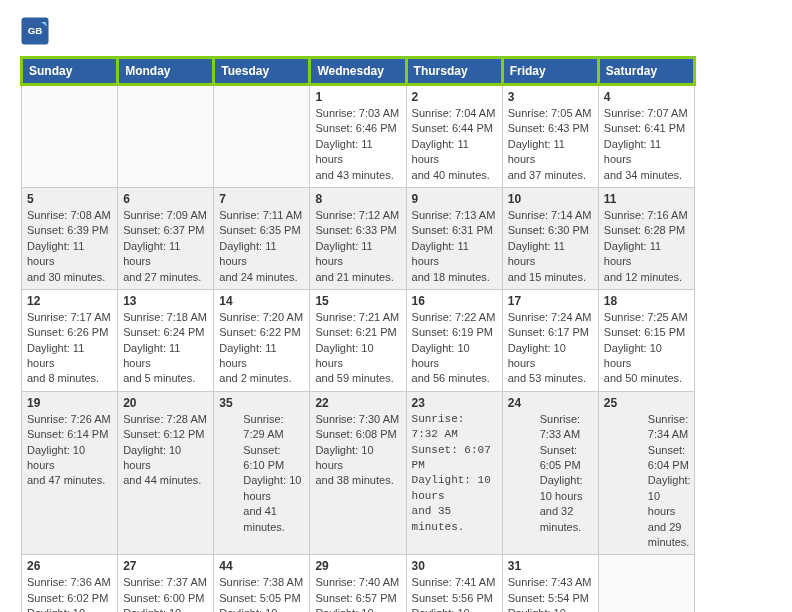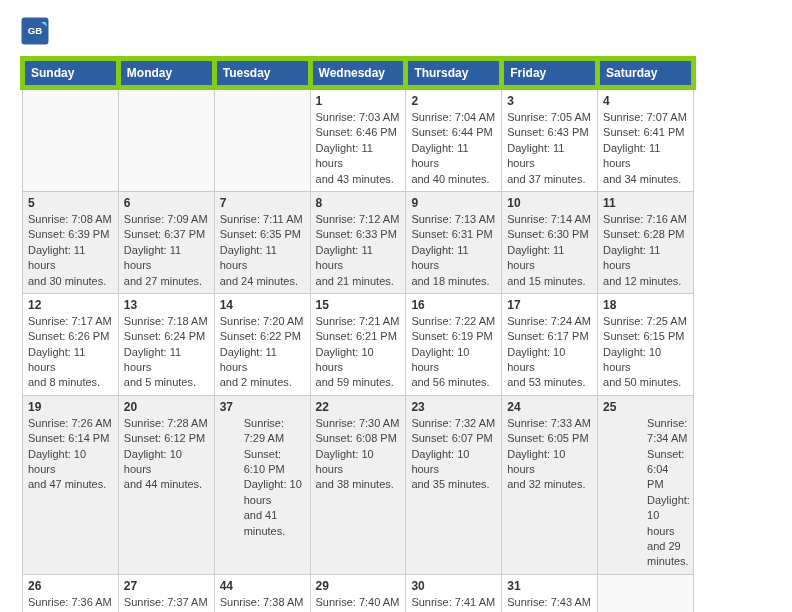--- a/index.html
+++ b/index.html
@@ -59,21 +59,21 @@
       border-collapse: collapse;
       width: 100%;
       table-layout: fixed;
     }
     .calendar th {
       background-color: #2e5fa3;
       color: #fff;
       text-align: left;
       padding: 5px 6px;
       font-size: 12px;
-      border: 5px solid #84cc16;
+      border: 3px solid #84cc16;
     }
     .calendar td {
       border: 1px solid #ccc;
       vertical-align: top;
       padding: 4px 5px;
       font-size: 10px;
       color: #333;
       background: #fff;
       height: 82px;
     }
@@ -273,43 +273,43 @@
 and 47 minutes.</div>
           </td>
           <td>
             <div class="day-number">20</div>
             <div class="day-info" style="white-space: pre-line;">Sunrise: 7:28 AM
 Sunset: 6:12 PM
 Daylight: 10 hours
 and 44 minutes.</div>
           </td>
           <td>
-            <div class="day-number">37</div>
+            <div class="day-number">35</div>
             <div class="day-info" style="white-space: pre-line; margin-left: 24px;">Sunrise: 7:29 AM
 Sunset: 6:10 PM
 Daylight: 10 hours
 and 41 minutes.</div>
           </td>
           <td>
             <div class="day-number">22</div>
             <div class="day-info" style="white-space: pre-line;">Sunrise: 7:30 AM
 Sunset: 6:08 PM
 Daylight: 10 hours
 and 38 minutes.</div>
           </td>
           <td>
             <div class="day-number">23</div>
-            <div class="day-info" style="white-space: pre-line;">Sunrise: 7:32 AM
+            <div class="day-info" style="white-space: pre-line; font-family: Liberation Mono, monospace;">Sunrise: 7:32 AM
 Sunset: 6:07 PM
 Daylight: 10 hours
 and 35 minutes.</div>
           </td>
           <td>
             <div class="day-number">24</div>
-            <div class="day-info" style="white-space: pre-line;">Sunrise: 7:33 AM
+            <div class="day-info" style="white-space: pre-line; margin-left: 32px;">Sunrise: 7:33 AM
 Sunset: 6:05 PM
 Daylight: 10 hours
 and 32 minutes.</div>
           </td>
           <td>
             <div class="day-number">25</div>
             <div class="day-info" style="white-space: pre-line; margin-left: 44px;">Sunrise: 7:34 AM
 Sunset: 6:04 PM
 Daylight: 10 hours
 and 29 minutes.</div>

